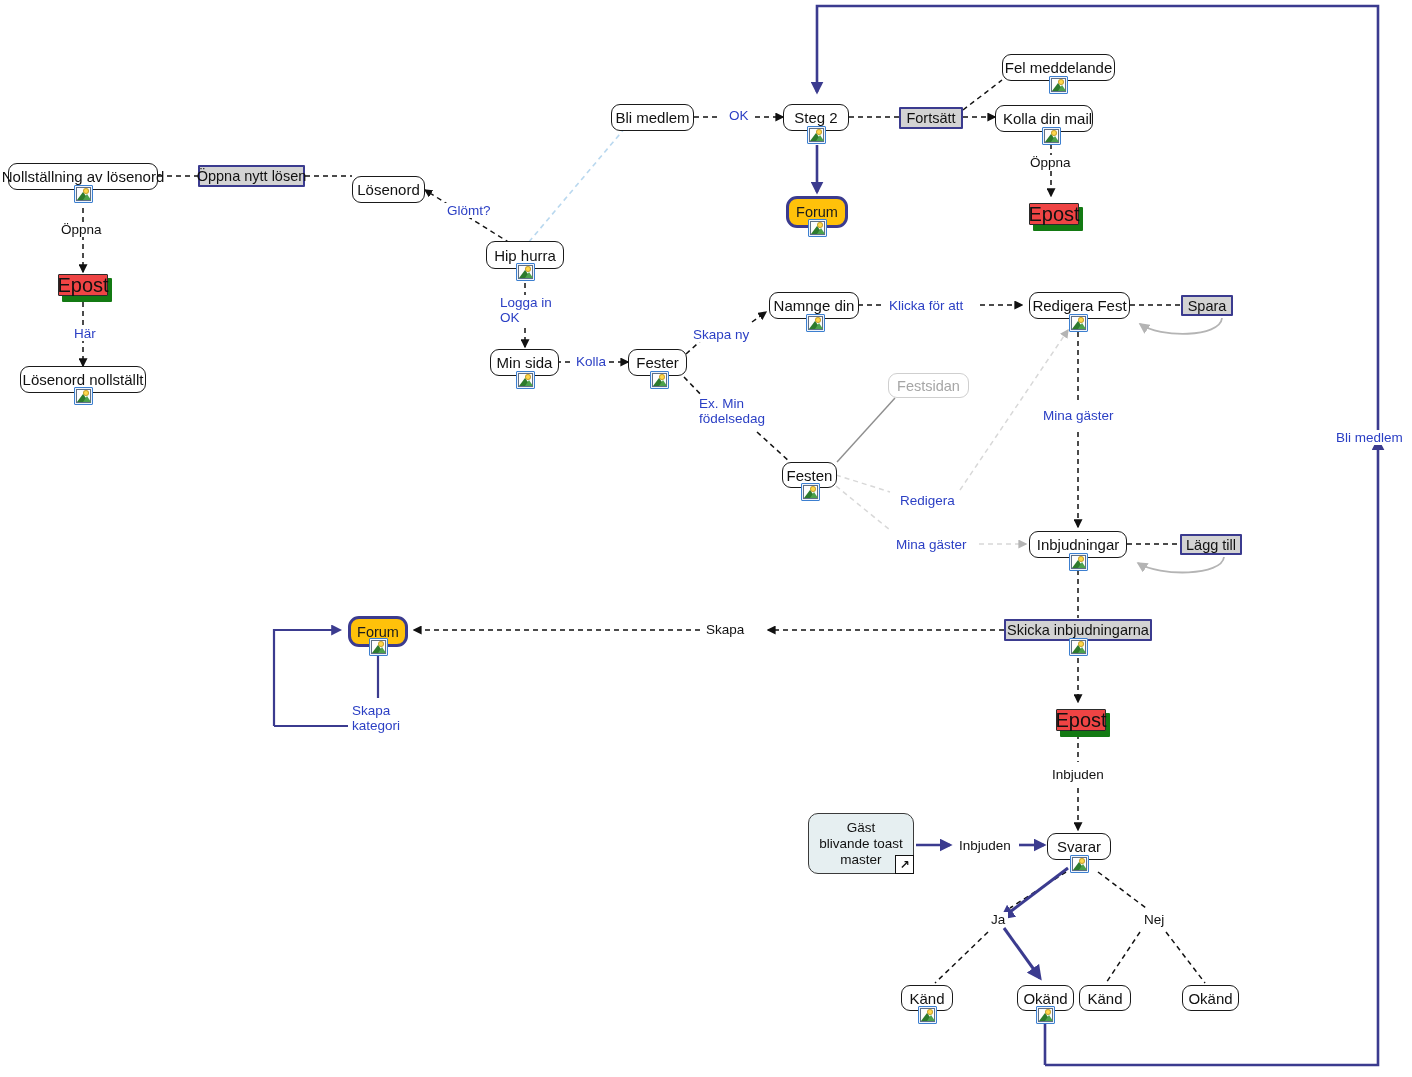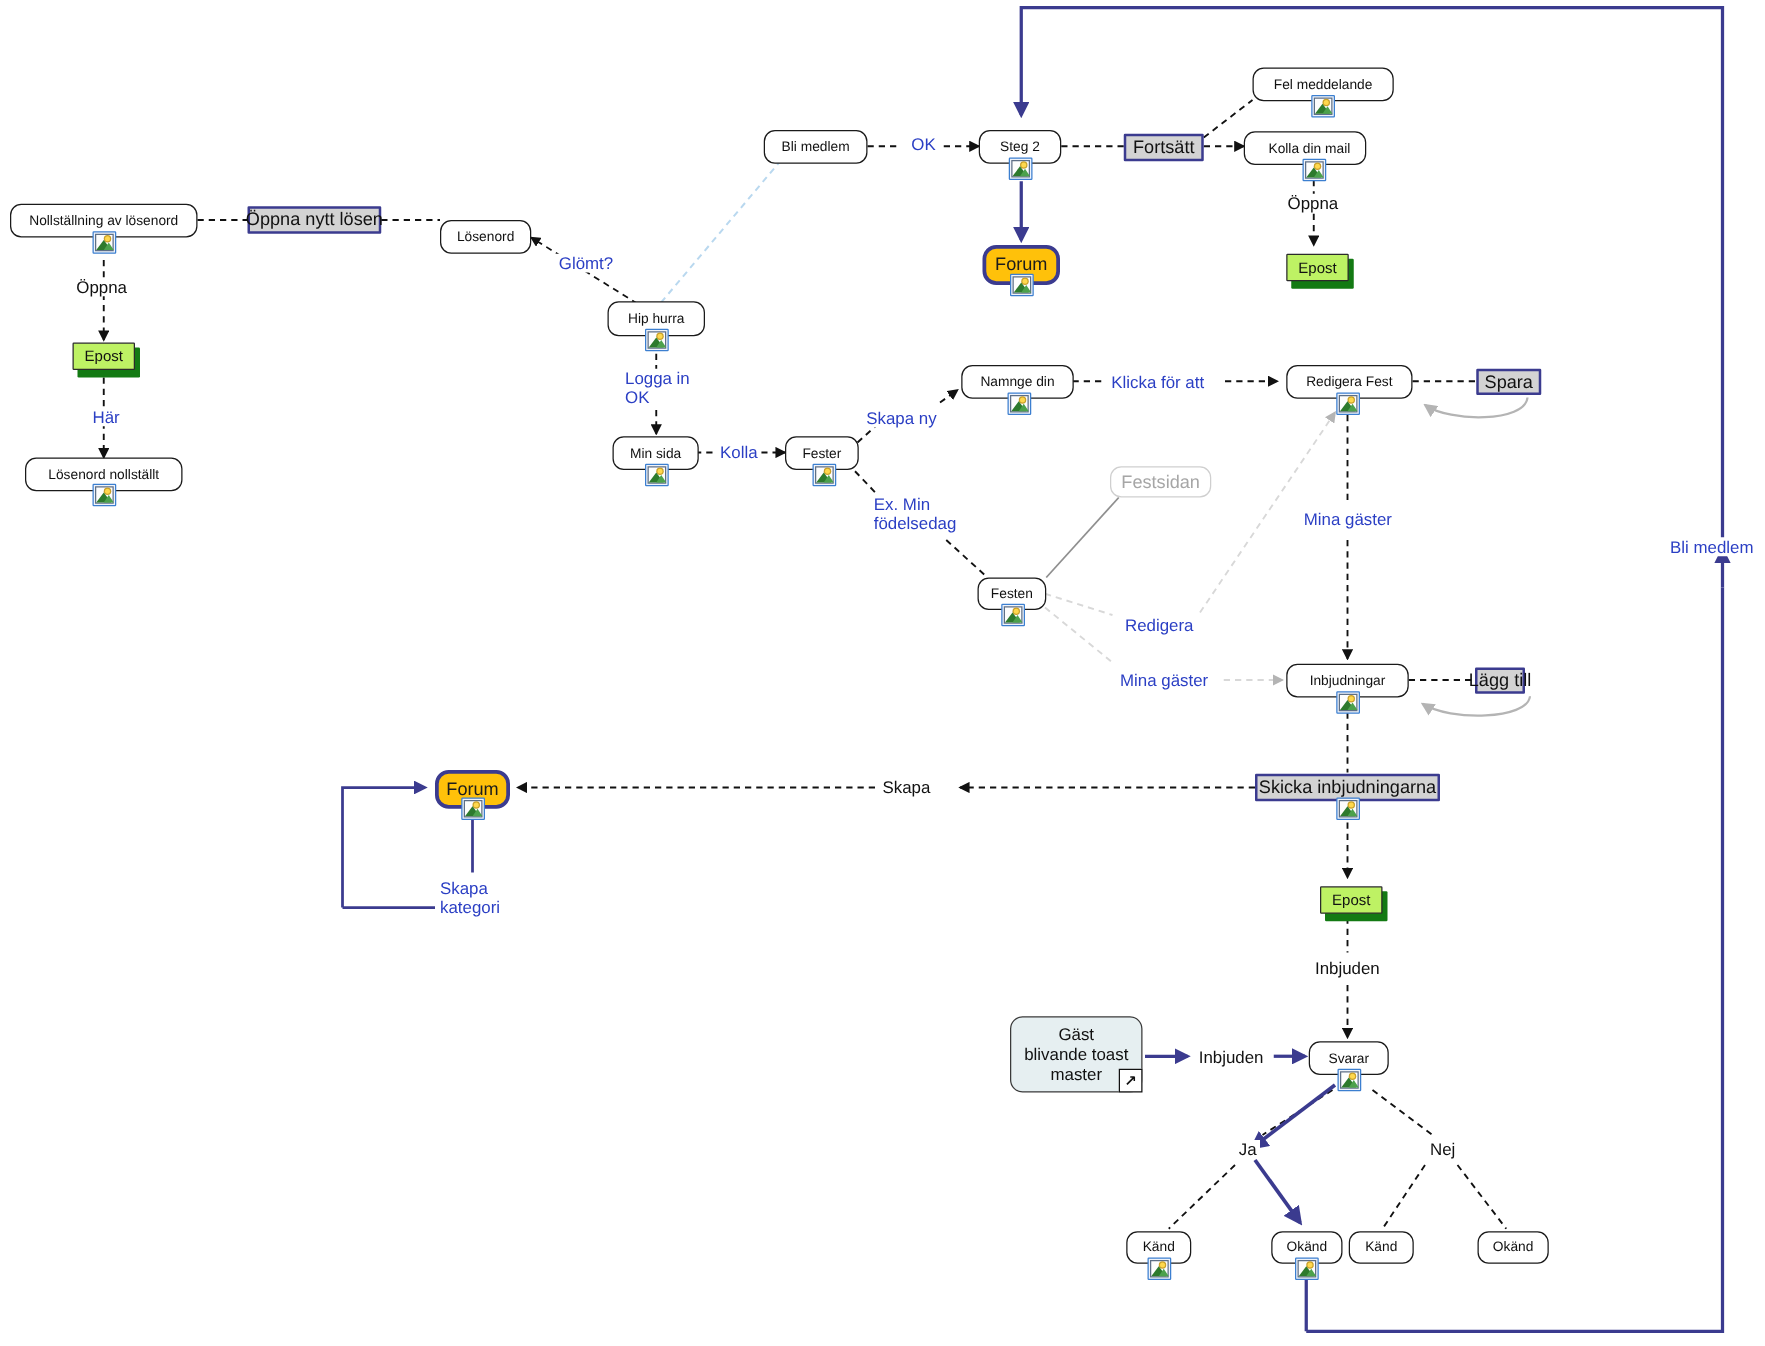--- a/index.html
+++ b/index.html
@@ -31,43 +31,43 @@
     justify-content:center;
     text-align:center;
     white-space:nowrap;
     color:#111;
     z-index:5;
   }
   .n-page{
     background:#ffffff;
     border:1.6px solid #1a1a1a;
     border-radius:9px;
-    font-size:11px;
+    font-size:15px;
     padding:0 9px;
   }
   .n-action{
     background:#d3d3d3;
     border:2px solid #3b3b8f;
     border-radius:1px;
     font-size:14.5px;
     padding:0 7px;
   }
   .n-forum{
     background:#ffc10a;
     border:3px solid #3b3b8f;
     border-radius:11px;
     font-size:14.5px;
     padding:0 9px;
     color:#1c1c1c;
   }
   .n-mail{
-    background:#bef264;
+    background:#ef4444;
     border:1.6px solid #2b2b2b;
     border-radius:1px;
-    font-size:12px;
+    font-size:20px;
     padding:0 6px;
     z-index:6;
   }
   .mail-shadow{
     position:absolute;
     background:#137a13;
     border-radius:1px;
     z-index:5;
   }
   .n-external{
@@ -491,21 +491,21 @@
   <div class="node n-page" style="left:1029px;top:531px;width:98px;height:27px;">
     <span>Inbjudningar</span>
   </div>
   <span class="picicon" style="left:1069px;top:553px;">
     <i class="frame"></i>
       <i class="sun"></i>
       <i class="hill"></i>
       <i class="hill2"></i>
   </span>
 
-  <div class="node n-action" style="left:1180px;top:534px;width:40px;height:21px;">
+  <div class="node n-action" style="left:1180px;top:534px;width:62px;height:21px;">
     <span>Lägg till</span>
   </div>
 
   <div class="node n-action" style="left:1004px;top:619px;width:148px;height:22px;">
     <span>Skicka inbjudningarna</span>
   </div>
   <span class="picicon" style="left:1069px;top:638px;">
     <i class="frame"></i>
       <i class="sun"></i>
       <i class="hill"></i>

